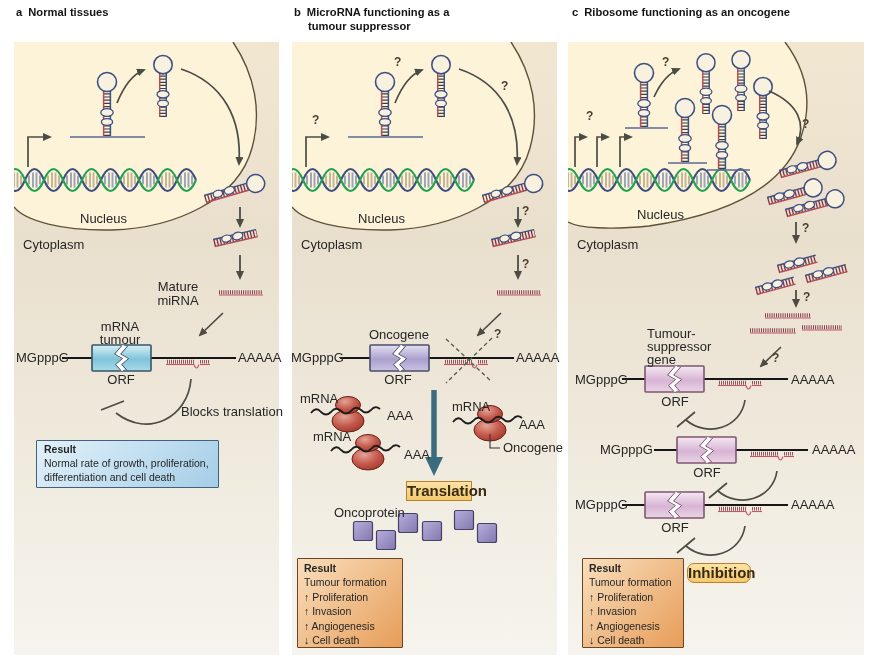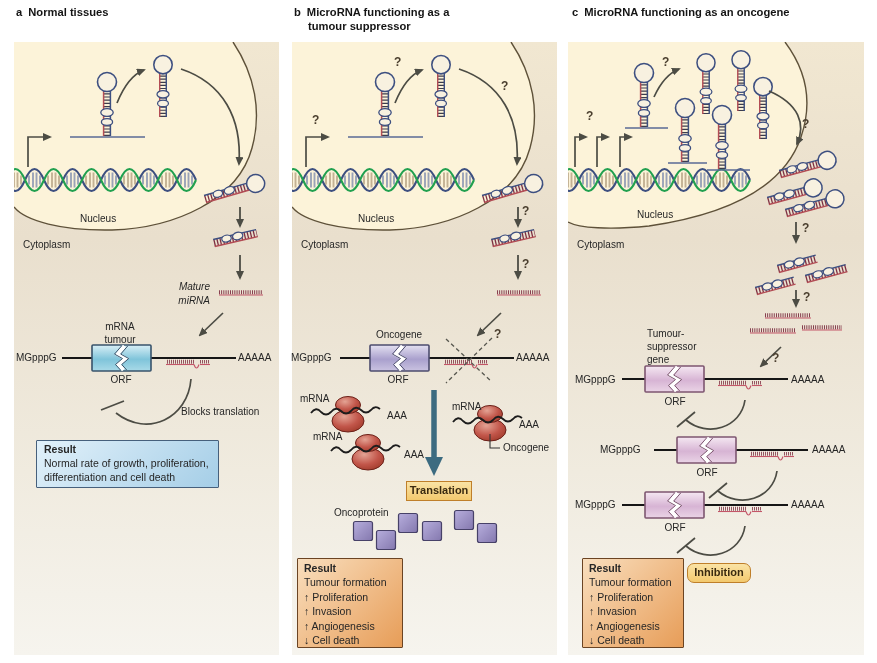--- a/index.html
+++ b/index.html
@@ -1,30 +1,30 @@
 <!DOCTYPE html>
 <html><head>
 <meta charset="utf-8">
 <style>
   html,body{margin:0;padding:0;}
   body{width:877px;height:663px;position:relative;background:#fff;overflow:hidden;
        font-family:"Liberation Sans",sans-serif;color:#262626;}
   #art{position:absolute;left:0;top:0;}
-  .lbl{position:absolute;font-size:10px;color:#262626;line-height:13px;white-space:nowrap;}
+  .lbl{position:absolute;font-size:13px;color:#262626;line-height:13px;white-space:nowrap;}
   .ctr{text-align:center;white-space:normal;}
-  .rta{text-align:right;font-style:italic;}
+  .rta{text-align:center;}
   .ptitle{position:absolute;font-weight:bold;font-size:11.2px;color:#141414;line-height:13.5px;white-space:nowrap;}
   .plet{margin-right:6px;}
   .q{position:absolute;font-size:12px;font-weight:bold;color:#4a3e2e;line-height:12px;}
   .rbox{position:absolute;box-sizing:border-box;font-size:10.5px;border-radius:1px;}
   .rbox .rt{font-weight:bold;}
   #resA{left:36px;top:440px;width:183px;height:48px;background:linear-gradient(135deg,#e2f1fa,#a5cee7);border:1.8px solid #46607c;padding:2px 7px;line-height:13.8px;}
   #resB{left:297px;top:558px;width:106px;height:90px;background:linear-gradient(135deg,#f9debd,#e79d58);border:1.8px solid #6b4423;padding:2px 6px;line-height:14.4px;}
   #resC{left:582px;top:558px;width:102px;height:90px;background:linear-gradient(135deg,#f9debd,#e79d58);border:1.8px solid #6b4423;padding:2px 6px;line-height:14.4px;}
-  .tag{position:absolute;box-sizing:border-box;background:linear-gradient(180deg,#fae3a5,#f3c96e);border:1.6px solid #bf7f2a;text-align:center;font-weight:600;font-size:11px;color:#3a2a10;}
+  .tag{position:absolute;box-sizing:border-box;background:linear-gradient(180deg,#fae3a5,#f3c96e);border:1.6px solid #bf7f2a;text-align:center;font-weight:600;font-size:15px;color:#3a2a10;}
   #tagTrans{left:406px;top:481px;width:66px;height:20px;line-height:17px;}
   #tagInhib{left:687px;top:563px;width:64px;height:20px;line-height:17px;border-radius:7px;}
 </style>
 </head>
 <body>
 
 <svg id="art" width="877" height="663">
   <defs id="dyndefs">
     <marker id="mA" markerUnits="userSpaceOnUse" markerWidth="9" markerHeight="8" refX="7" refY="4" orient="auto">
       <path d="M0,0 L9,4 L0,8 z" fill="#4c4c44"></path>
@@ -512,21 +512,21 @@
         <line x1="677" y1="553" x2="695" y2="538" stroke="#4c4c44" stroke-width="1.7"></line>
       </g>
     </g>
 </svg>
 
 <div class="ptitle" style="left:16px;top:6px"><span class="plet">a</span><span>Normal tissues</span></div>
 <div class="ptitle" style="left:294px;top:6px">
   <div><span class="plet">b</span><span>MicroRNA functioning as a</span></div>
   <div style="padding-left:14px">tumour suppressor</div>
 </div>
-<div class="ptitle" style="left:572px;top:6px"><span class="plet">c</span><span>MicroRNA functioning as an oncogene</span></div>
+<div class="ptitle" style="left:572px;top:6px"><span class="plet">c</span><span>Ribosome functioning as an oncogene</span></div>
 
 <span class="lbl" style="left:80px;top:212px">Nucleus</span>
 <span class="lbl" style="left:23px;top:238px">Cytoplasm</span>
 <div class="lbl rta" style="left:146px;top:280px;width:64px;line-height:13.5px">
   <div>Mature</div>
   <div>miRNA</div>
 </div>
 <div class="lbl ctr" style="left:90px;top:320px;width:60px;line-height:13px">
   <div>mRNA</div>
   <div>tumour</div>

